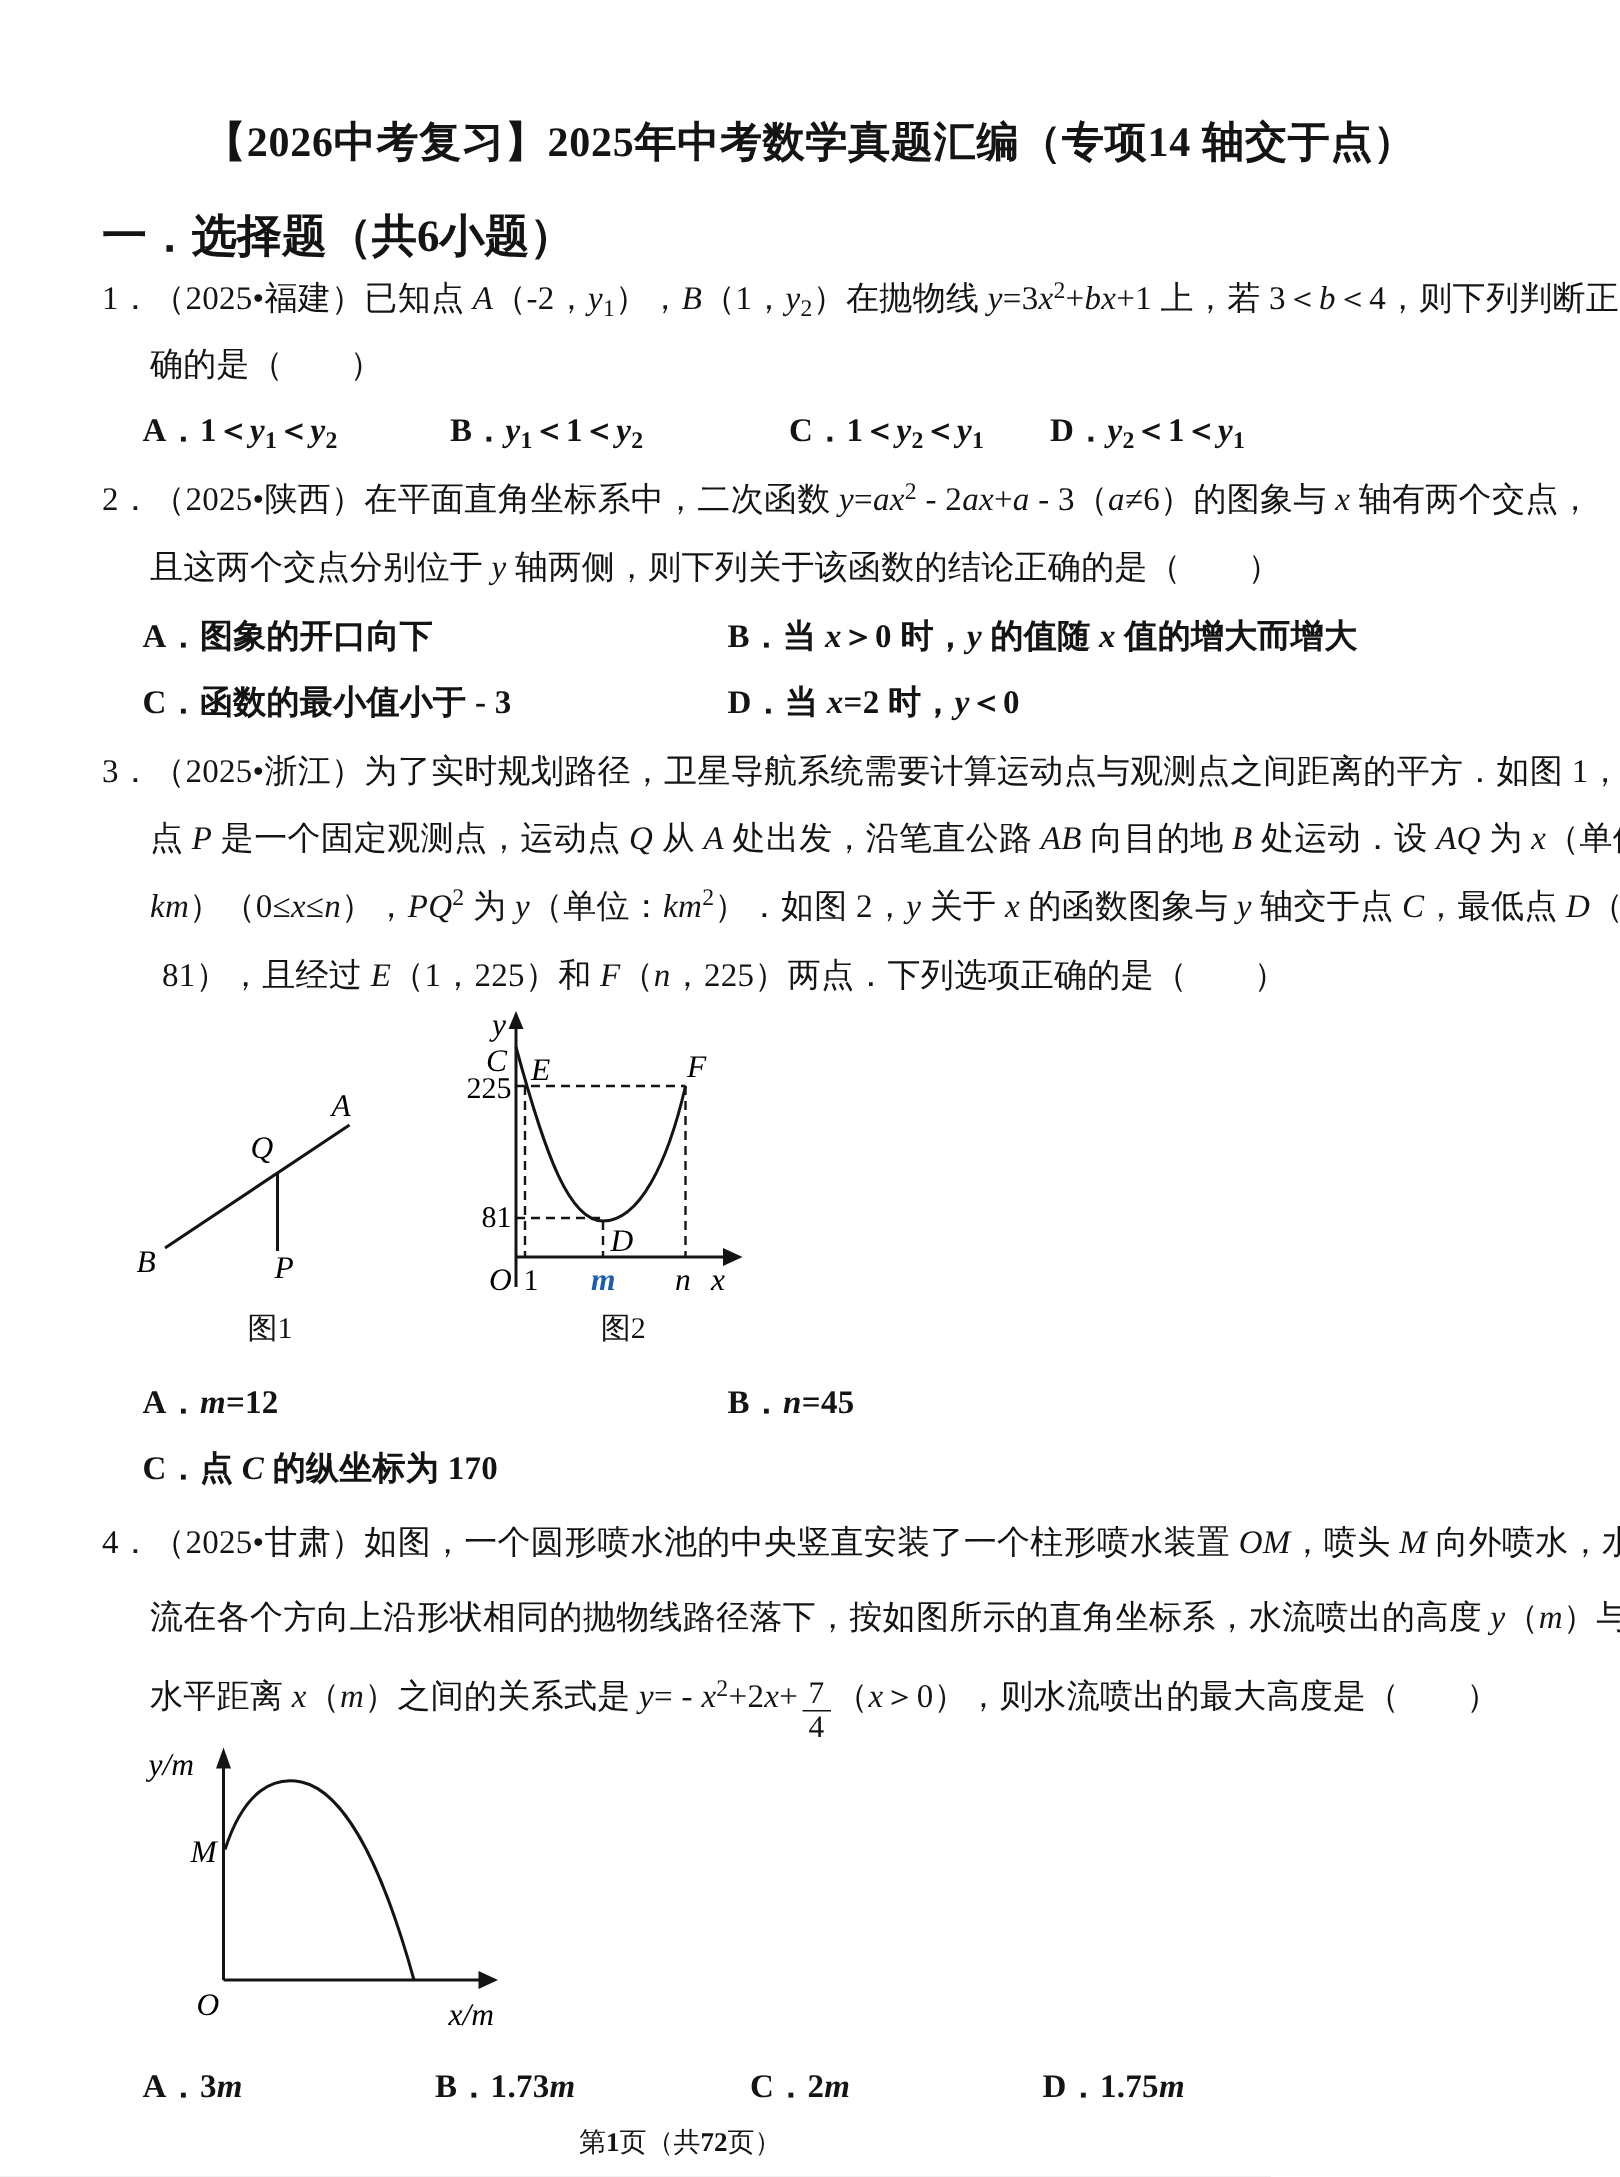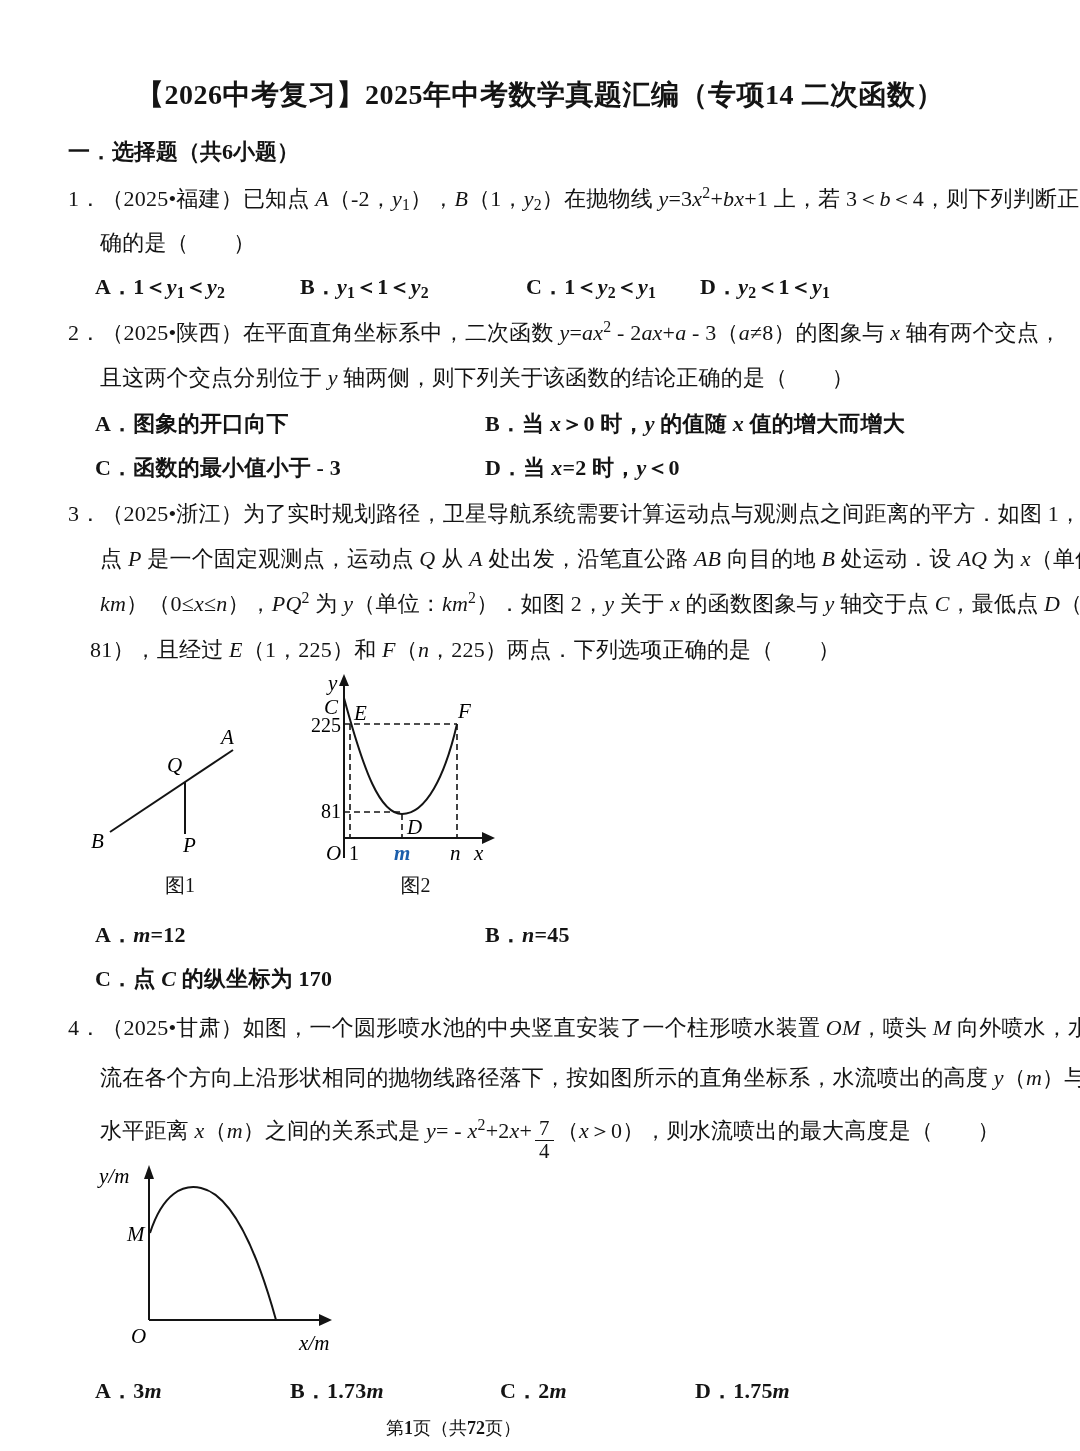--- a/index.html
+++ b/index.html
@@ -4,21 +4,21 @@
 <style>
   html,body{margin:0;padding:0;background:#e8e8e8;}
   .page{
     position:relative;width:1080px;height:1451px;margin:0 auto;
     background:#ffffff;color:#141414;
     font-family:"Liberation Serif","DejaVu Serif",serif;
     overflow:hidden;
   }
   .abs{position:absolute;white-space:nowrap;}
   .title{top:76px;left:0;width:1080px;text-align:center;font-size:28px;font-weight:bold;letter-spacing:0.5px;}
-  .section{top:137px;left:68px;font-size:22px;font-weight:bold;}
+  .section{top:137px;left:68px;font-size:30px;font-weight:bold;}
   .line{font-size:22px;letter-spacing:0.2px;}
   .opt{font-size:22px;letter-spacing:0.2px;font-weight:bold;}
   .caption{font-size:20px;text-align:center;}
   .footer{top:1416px;left:0;width:907px;text-align:center;font-size:18px;}
   .it{font-style:italic;}
   .bd{font-weight:bold;}
   .sb{font-size:0.72em;vertical-align:-0.28em;}
   .sp{font-size:0.72em;vertical-align:0.48em;}
   .frac{display:inline-block;text-align:center;vertical-align:-0.95em;line-height:1.05;margin:0 3px;font-size:0.95em;}
   .frac .fn{display:block;border-bottom:1.6px solid #141414;padding:0 4px;}
@@ -26,41 +26,41 @@
   svg{position:absolute;overflow:visible;}
   svg text{font-family:"Liberation Serif","DejaVu Serif",serif;}
   .axlbl{font-size:21px;font-style:italic;}
   .ticklbl{font-size:20px;}
 </style>
 </head>
 <body>
 
 <div class="page">
 
-  <div class="abs title">【2026中考复习】2025年中考数学真题汇编（专项14 二次函数）</div>
+  <div class="abs title">【2026中考复习】2025年中考数学真题汇编（专项14 轴交于点）</div>
   <div class="abs section">一．选择题（共6小题）</div>
 
   <div class="abs line" style="top:184px;left:68px"><span>1．（2025•福建）已知点 </span><span class="it">A</span><span>（-2，</span><span class="it">y</span><span class="sb">1</span><span>），</span><span class="it">B</span><span>（1，</span><span class="it">y</span><span class="sb">2</span><span>）在抛物线 </span><span class="it">y</span><span>=3</span><span class="it">x</span><span class="sp">2</span><span>+</span><span class="it">bx</span><span>+1 上，若 3＜</span><span class="it">b</span><span>＜4，则下列判断正</span></div>
   <div class="abs line" style="top:228px;left:100px"><span>确的是（　　）</span></div>
   <div class="abs opt" style="top:272px;left:95px"><span>A．1＜</span><span class="it">y</span><span class="sb">1</span><span>＜</span><span class="it">y</span><span class="sb">2</span></div>
   <div class="abs opt" style="top:272px;left:300px"><span>B．</span><span class="it">y</span><span class="sb">1</span><span>＜1＜</span><span class="it">y</span><span class="sb">2</span></div>
   <div class="abs opt" style="top:272px;left:526px"><span>C．1＜</span><span class="it">y</span><span class="sb">2</span><span>＜</span><span class="it">y</span><span class="sb">1</span></div>
   <div class="abs opt" style="top:272px;left:700px"><span>D．</span><span class="it">y</span><span class="sb">2</span><span>＜1＜</span><span class="it">y</span><span class="sb">1</span></div>
 
-  <div class="abs line" style="top:318px;left:68px"><span>2．（2025•陕西）在平面直角坐标系中，二次函数 </span><span class="it">y</span><span>=</span><span class="it">ax</span><span class="sp">2</span><span> - 2</span><span class="it">ax</span><span>+</span><span class="it">a</span><span> - 3（</span><span class="it">a</span><span>≠8）的图象与 </span><span class="it">x</span><span> 轴有两个交点，</span></div>
+  <div class="abs line" style="top:318px;left:68px"><span>2．（2025•陕西）在平面直角坐标系中，二次函数 </span><span class="it">y</span><span>=</span><span class="it">ax</span><span class="sp">2</span><span> - 2</span><span class="it">ax</span><span>+</span><span class="it">a</span><span> - 3（</span><span class="it">a</span><span>≠6）的图象与 </span><span class="it">x</span><span> 轴有两个交点，</span></div>
   <div class="abs line" style="top:363px;left:100px"><span>且这两个交点分别位于 </span><span class="it">y</span><span> 轴两侧，则下列关于该函数的结论正确的是（　　）</span></div>
   <div class="abs opt" style="top:409px;left:95px"><span>A．图象的开口向下</span></div>
   <div class="abs opt" style="top:409px;left:485px"><span>B．当 </span><span class="it">x</span><span>＞0 时，</span><span class="it">y</span><span> 的值随 </span><span class="it">x</span><span> 值的增大而增大</span></div>
   <div class="abs opt" style="top:453px;left:95px"><span>C．函数的最小值小于 - 3</span></div>
   <div class="abs opt" style="top:453px;left:485px"><span>D．当 </span><span class="it">x</span><span>=2 时，</span><span class="it">y</span><span>＜0</span></div>
 
   <div class="abs line" style="top:499px;left:68px"><span>3．（2025•浙江）为了实时规划路径，卫星导航系统需要计算运动点与观测点之间距离的平方．如图 1，</span></div>
   <div class="abs line" style="top:544px;left:100px"><span>点 </span><span class="it">P</span><span> 是一个固定观测点，运动点 </span><span class="it">Q</span><span> 从 </span><span class="it">A</span><span> 处出发，沿笔直公路 </span><span class="it">AB</span><span> 向目的地 </span><span class="it">B</span><span> 处运动．设 </span><span class="it">AQ</span><span> 为 </span><span class="it">x</span><span>（单位：</span></div>
   <div class="abs line" style="top:589px;left:100px"><span class="it">km</span><span>）（0≤</span><span class="it">x</span><span>≤</span><span class="it">n</span><span>），</span><span class="it">PQ</span><span class="sp">2</span><span> 为 </span><span class="it">y</span><span>（单位：</span><span class="it">km</span><span class="sp">2</span><span>）．如图 2，</span><span class="it">y</span><span> 关于 </span><span class="it">x</span><span> 的函数图象与 </span><span class="it">y</span><span> 轴交于点 </span><span class="it">C</span><span>，最低点 </span><span class="it">D</span><span>（</span></div>
-  <div class="abs line" style="top:635px;left:90px"><span>81），且经过 </span><span class="it">E</span><span>（1，225）和 </span><span class="it">F</span><span>（</span><span class="it">n</span><span>，225）两点．下列选项正确的是（　　）</span></div>
+  <div class="abs line" style="top:635px;left:108px"><span>81），且经过 </span><span class="it">E</span><span>（1，225）和 </span><span class="it">F</span><span>（</span><span class="it">n</span><span>，225）两点．下列选项正确的是（　　）</span></div>
 
   <svg style="left:85px;top:710px" width="190" height="160" viewBox="0 0 190 160">
     <line x1="25" y1="122" x2="148" y2="40" stroke="#141414" stroke-width="2"></line>
     <line x1="100" y1="72" x2="100" y2="124" stroke="#141414" stroke-width="2"></line>
     <text class="axlbl" x="136" y="34">A</text>
     <text class="axlbl" x="82" y="62">Q</text>
     <text class="axlbl" x="6" y="138">B</text>
     <text class="axlbl" x="98" y="142">P</text>
   </svg>
 

